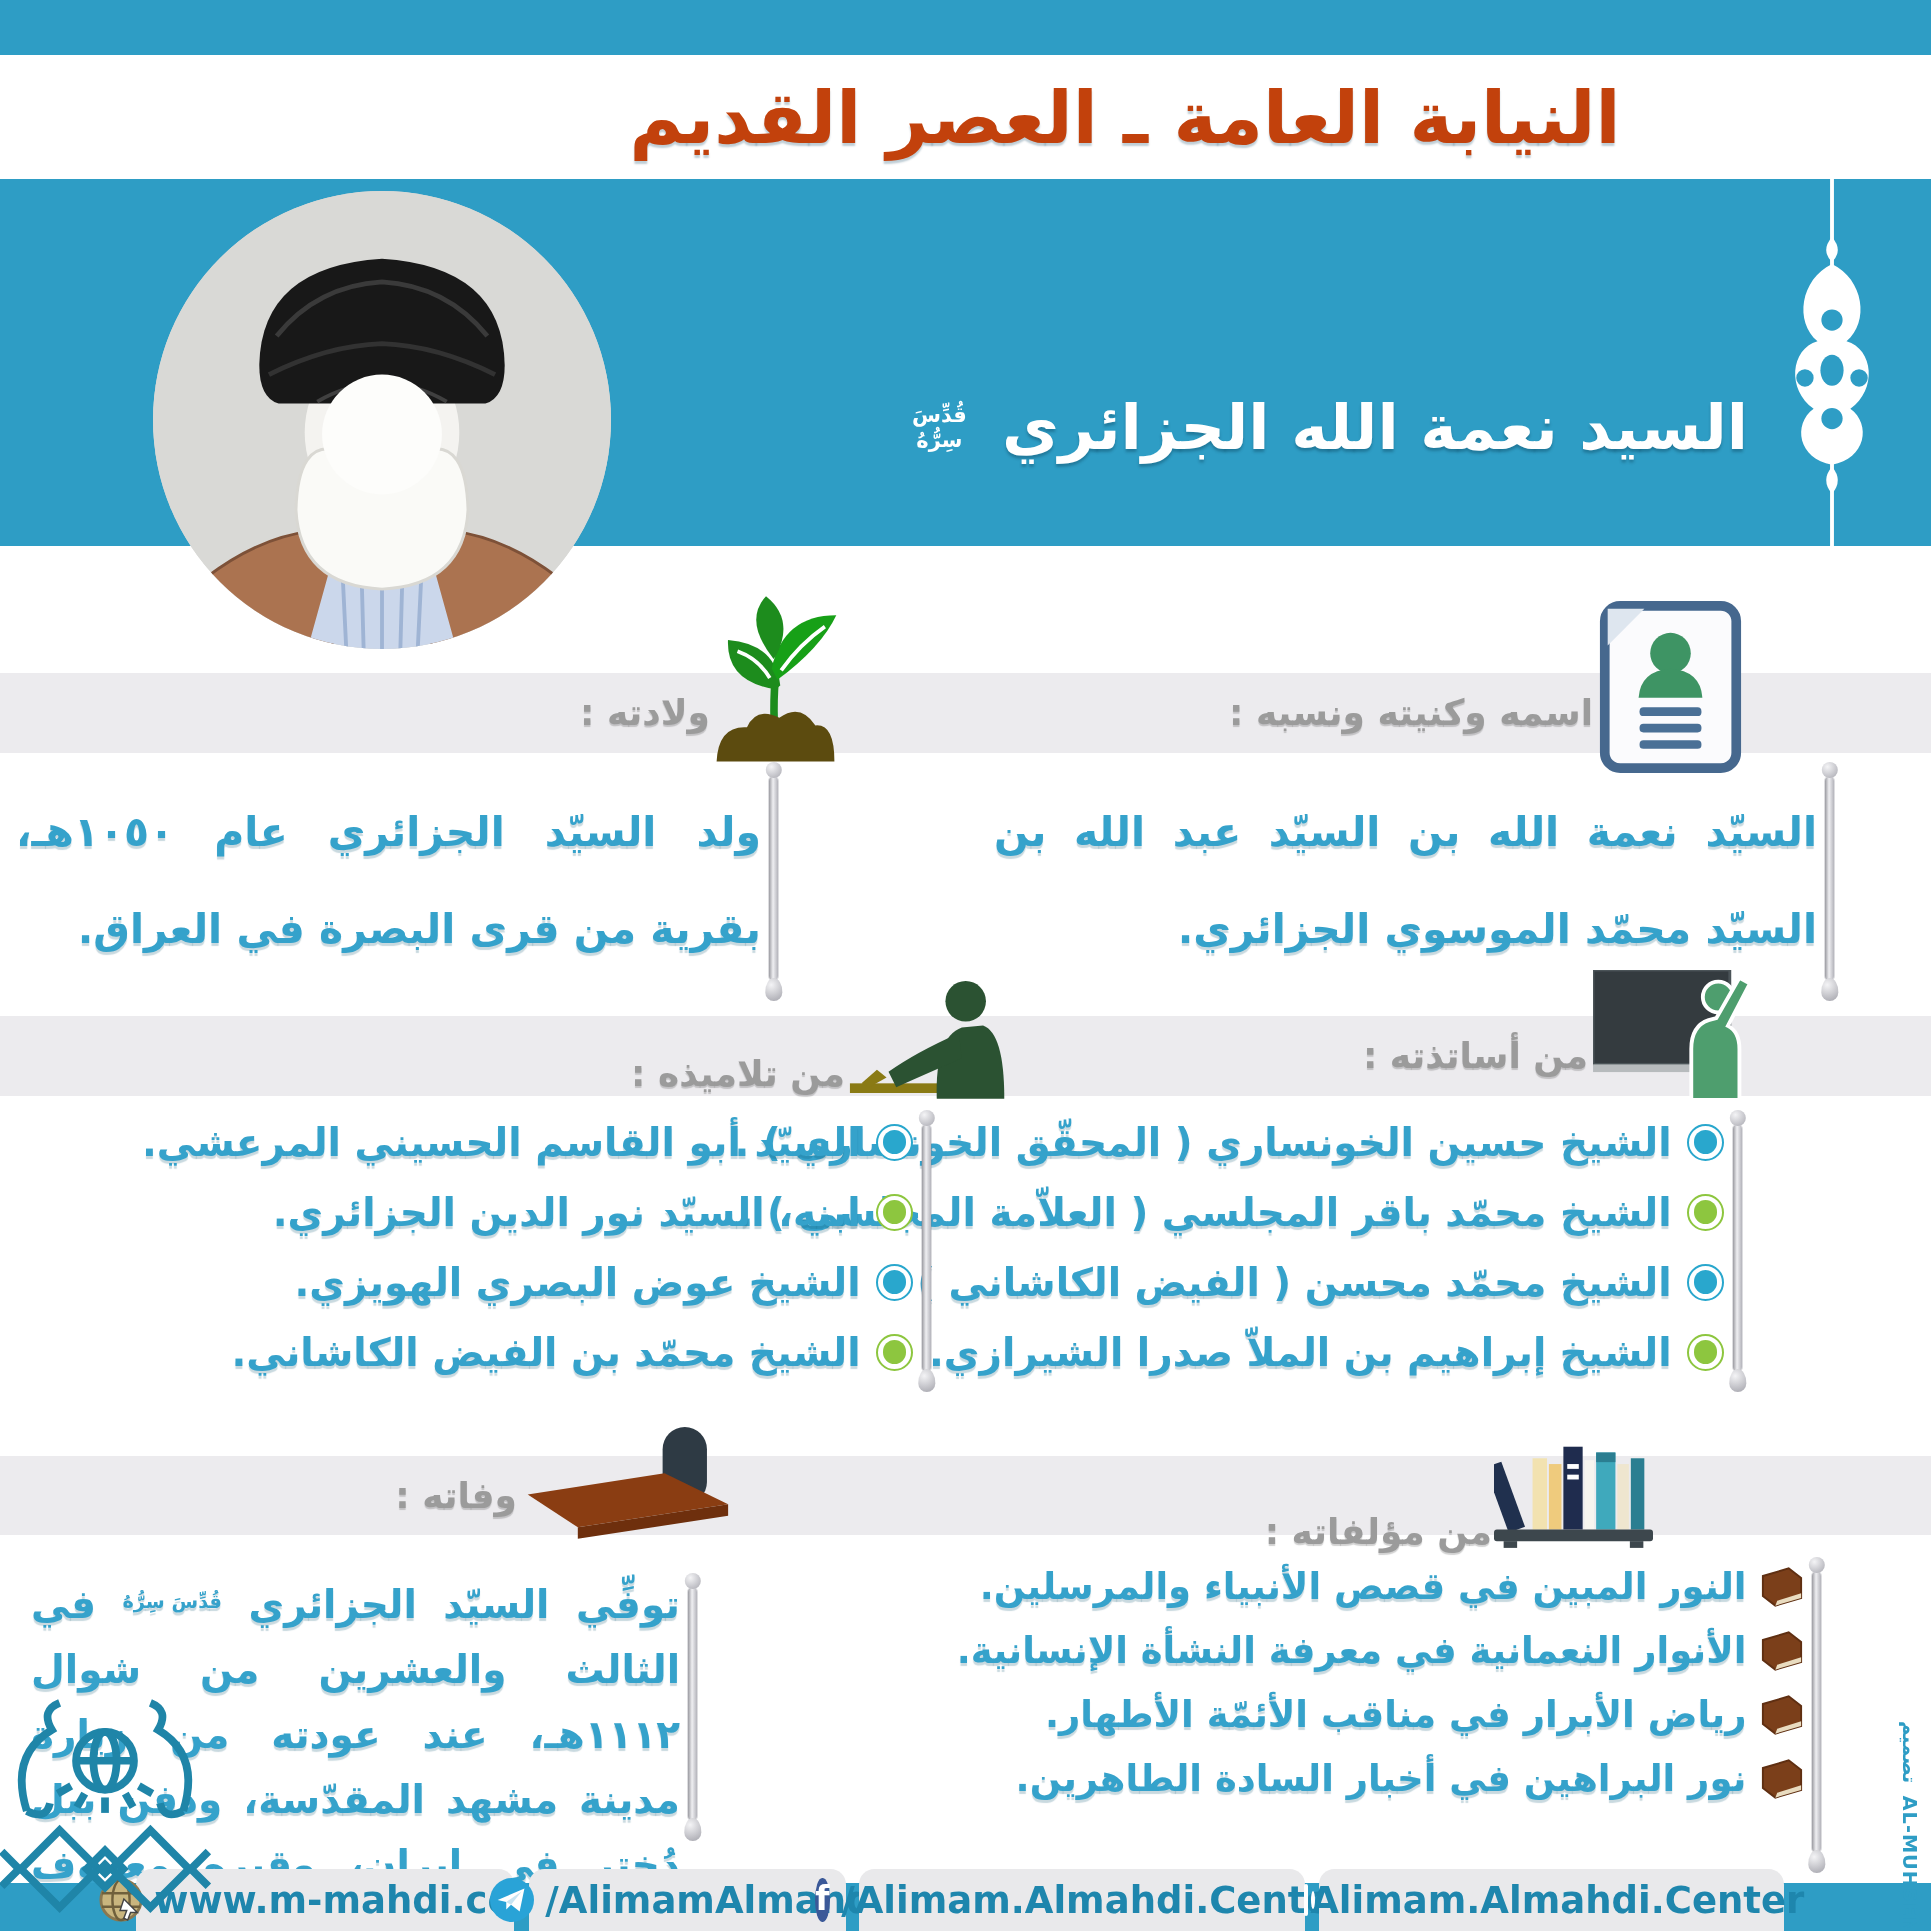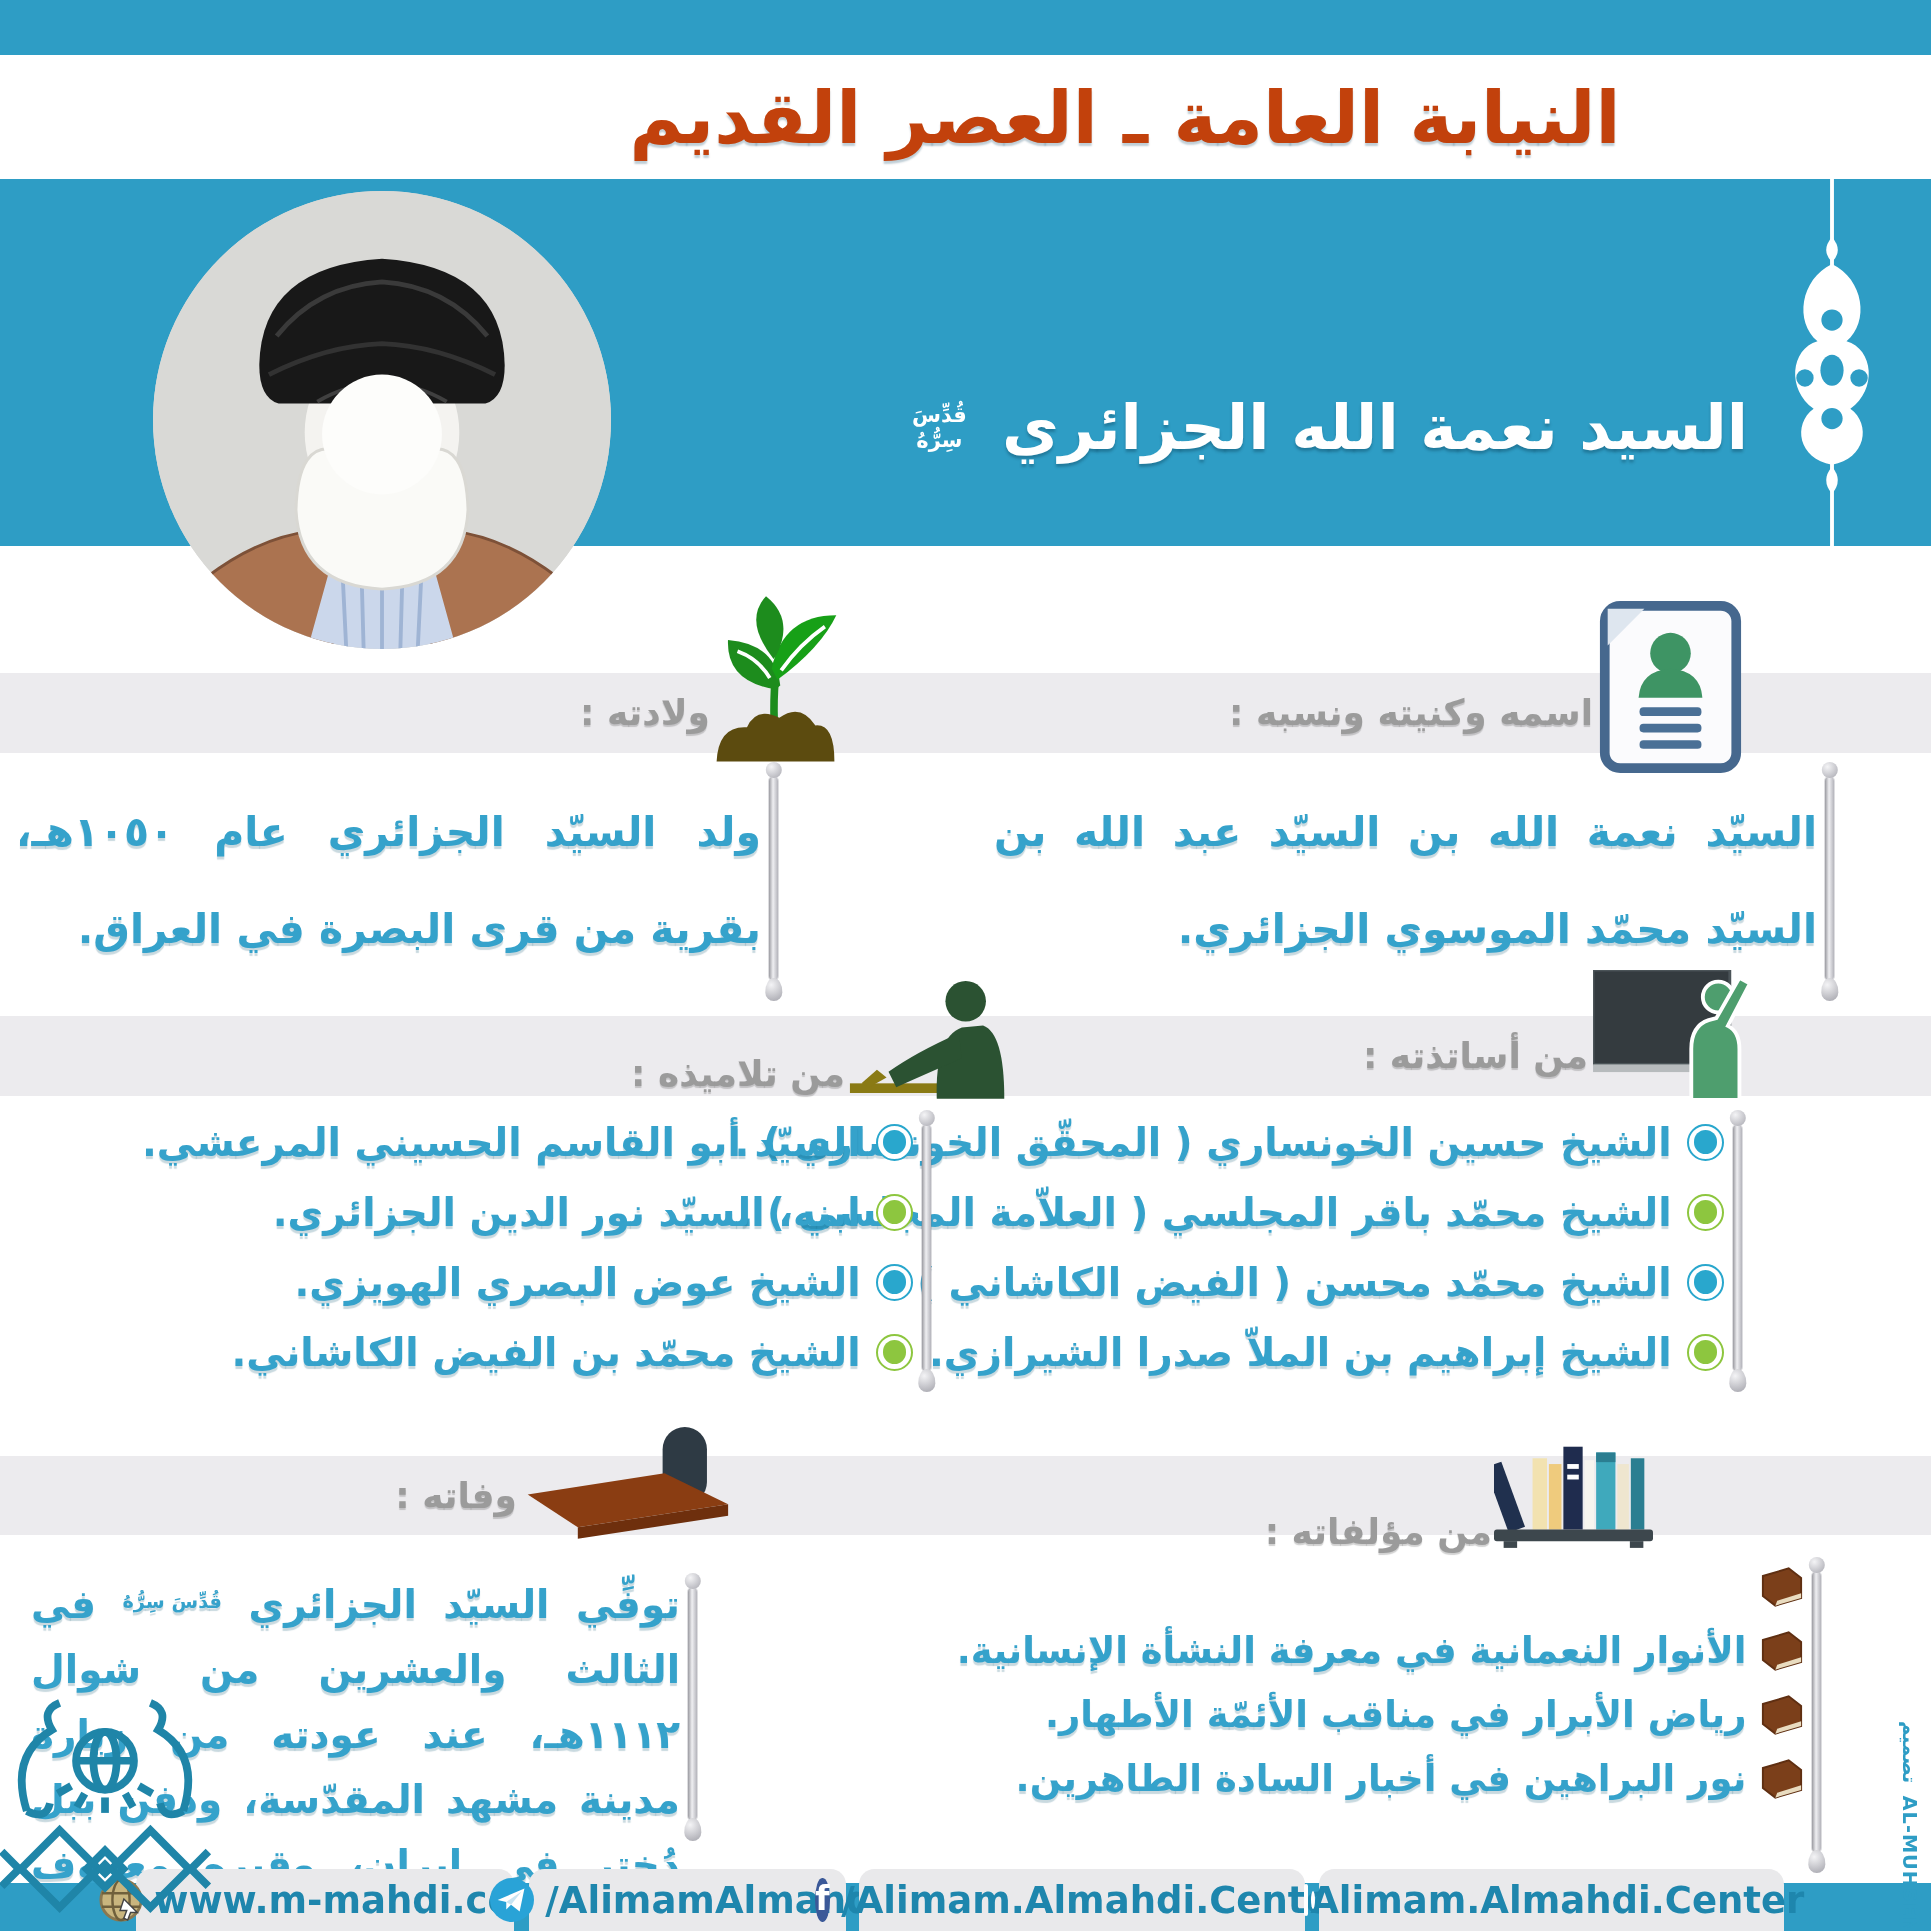--- a/index.html
+++ b/index.html
@@ -245,20 +245,21 @@
   </svg>
 </div>
 <div class="abs section-heading" style="right:439px;top:1492px;">من مؤلفاته :</div>
 <div class="pin" style="right:110px;top:1572px;height:280px;"></div>
 <ul class="abs list works-list" style="right:127px;top:1554px;width:695px;">
   <li>
       <svg class="book-bullet" viewBox="0 0 46 42">
         <polygon points="3,10 30,2 43,12 43,33 16,41 3,31" fill="#7B3F1A" stroke="#5F2F12" stroke-width="2"></polygon>
         <polygon points="16,41 43,33 43,28 18,36" fill="#E9DCC0"></polygon>
       </svg>
+      <span>النور المبين في قصص الأنبياء والمرسلين.</span>
     </li>
   <li>
       <svg class="book-bullet" viewBox="0 0 46 42">
         <polygon points="3,10 30,2 43,12 43,33 16,41 3,31" fill="#7B3F1A" stroke="#5F2F12" stroke-width="2"></polygon>
         <polygon points="16,41 43,33 43,28 18,36" fill="#E9DCC0"></polygon>
       </svg>
       <span>الأنوار النعمانية في معرفة النشأة الإنسانية.</span>
     </li>
   <li>
       <svg class="book-bullet" viewBox="0 0 46 42">

